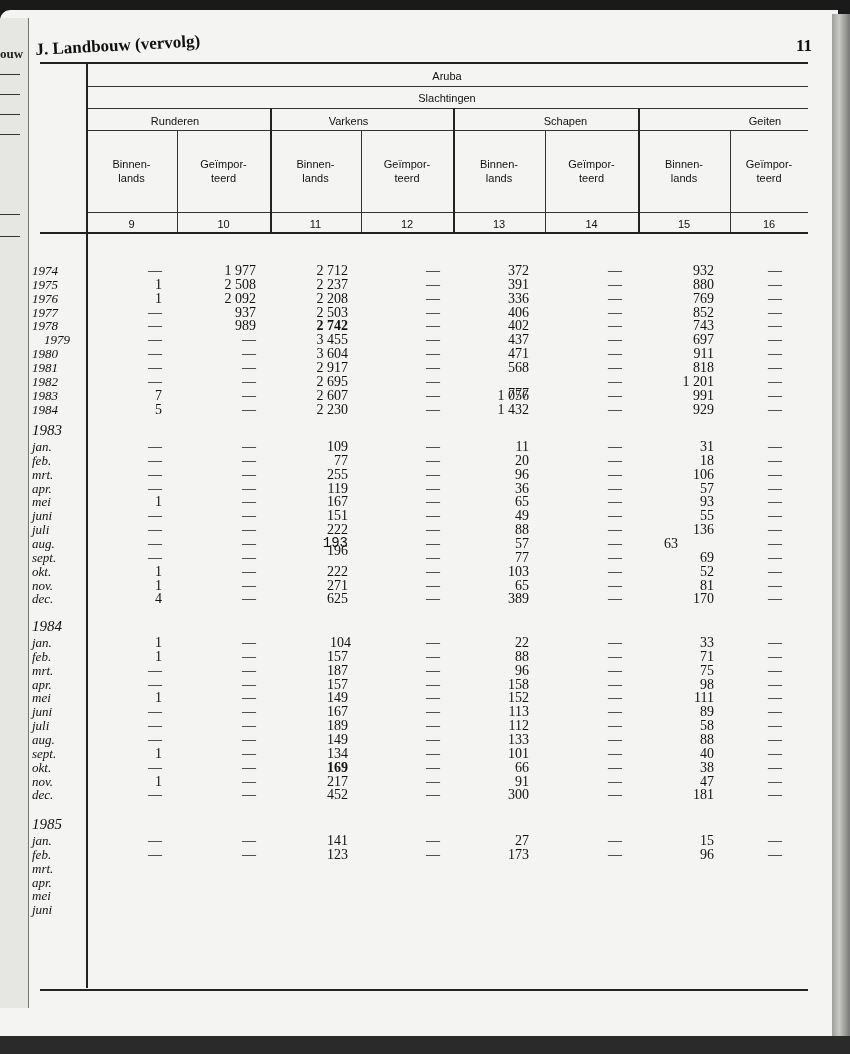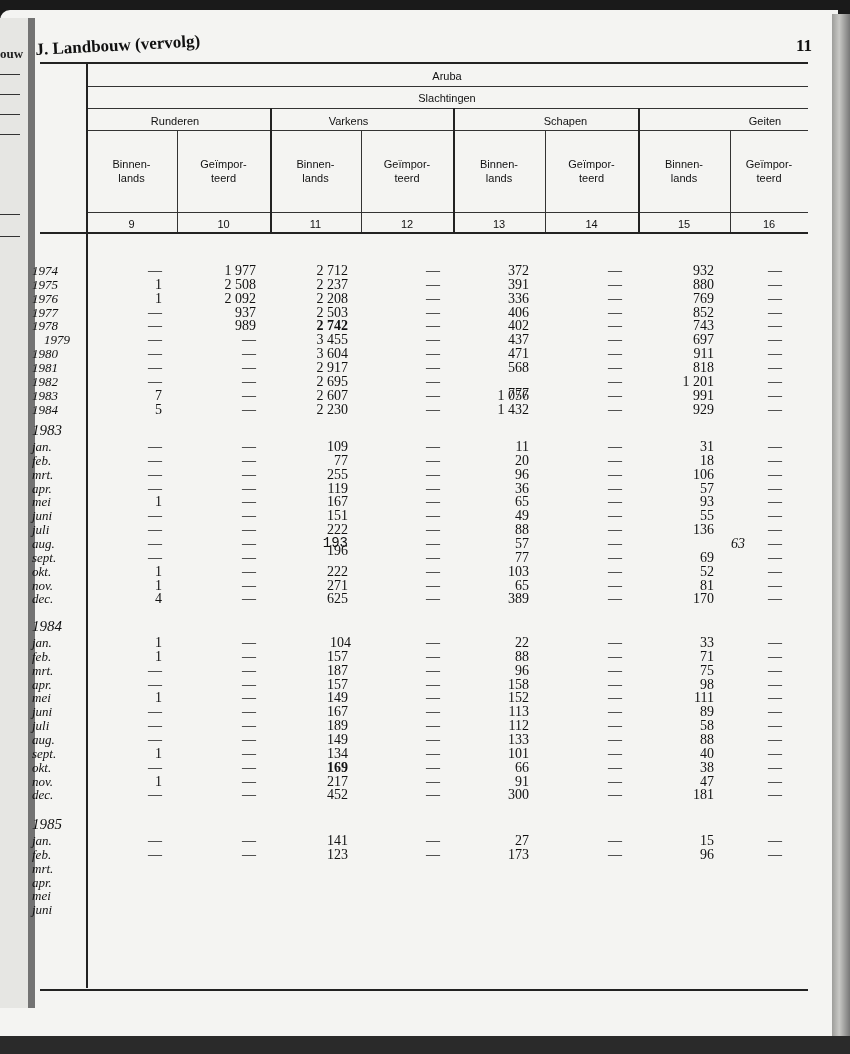--- a/index.html
+++ b/index.html
@@ -1,18 +1,18 @@
 <!DOCTYPE html>
 <html><head>
 <meta charset="utf-8">
 <style>
   html,body{margin:0;padding:0;}
   body{width:850px;height:1054px;background:#1a1a1a;position:relative;overflow:hidden;font-family:"Liberation Serif",serif;}
   .page{position:absolute;left:0;top:10px;width:838px;height:1026px;background:#f4f4f2;border-radius:10px 0 0 0;}
-  .leftpage{position:absolute;left:0;top:18px;width:28px;height:990px;background:#e6e6e3;border-right:7px solid #737373;}
+  .leftpage{position:absolute;left:0;top:18px;width:28px;height:990px;background:#e6e6e3;border-right:1px solid #737373;}
   .leftpage .lp-title{position:absolute;left:0;top:28px;font-size:13px;font-weight:bold;color:#222;}
   .leftpage .lp-line{position:absolute;left:0;width:20px;height:1px;background:#333;}
   .rightedge{position:absolute;left:832px;top:14px;width:18px;height:1024px;background:linear-gradient(90deg,#9d9d9a,#c8c8c5 40%,#777 100%);}
   .bottomshadow{position:absolute;left:0;top:1036px;width:850px;height:18px;background:#2a2a2a;}
   .title{position:absolute;left:36px;top:40px;font-size:17px;font-weight:bold;color:#111;transform:rotate(-3deg);transform-origin:left bottom;}
   .pagenum{position:absolute;left:796px;top:36px;font-size:17px;font-weight:bold;color:#111;}
   .hrule{position:absolute;height:2px;background:#222;}
   .hthin{position:absolute;height:1px;background:#333;}
   .vline{position:absolute;width:1px;background:#333;}
   .vthick{position:absolute;width:2px;background:#222;}
@@ -250,21 +250,21 @@
 <div class="cell" style="left: 552px; top: 523.1px; width: 70px;">—</div>
 <div class="cell" style="left: 644px; top: 523.1px; width: 70px;">136</div>
 <div class="cell" style="left: 712px; top: 523.1px; width: 70px;">—</div>
 <div class="rowlabel" style="top: 536.95px;">aug.</div>
 <div class="cell" style="left: 92px; top: 536.95px; width: 70px;">—</div>
 <div class="cell" style="left: 186px; top: 536.95px; width: 70px;">—</div>
 <div class="cell" style="left: 278px; top: 536.95px; width: 70px; font-family: Liberation Mono, monospace;">193</div>
 <div class="cell" style="left: 370px; top: 536.95px; width: 70px;">—</div>
 <div class="cell" style="left: 459px; top: 536.95px; width: 70px;">57</div>
 <div class="cell" style="left: 552px; top: 536.95px; width: 70px;">—</div>
-<div class="cell" style="left: 675px; top: 536.95px; width: 70px; font-style: italic;">63</div>
+<div class="cell" style="left: 608px; top: 536.95px; width: 70px;">63</div>
 <div class="cell" style="left: 712px; top: 536.95px; width: 70px;">—</div>
 <div class="rowlabel" style="top: 550.8px;">sept.</div>
 <div class="cell" style="left: 92px; top: 550.8px; width: 70px;">—</div>
 <div class="cell" style="left: 186px; top: 550.8px; width: 70px;">—</div>
 <div class="cell" style="left: 278px; top: 544px; width: 70px;">196</div>
 <div class="cell" style="left: 370px; top: 550.8px; width: 70px;">—</div>
 <div class="cell" style="left: 459px; top: 550.8px; width: 70px;">77</div>
 <div class="cell" style="left: 552px; top: 550.8px; width: 70px;">—</div>
 <div class="cell" style="left: 644px; top: 550.8px; width: 70px;">69</div>
 <div class="cell" style="left: 712px; top: 550.8px; width: 70px;">—</div>

